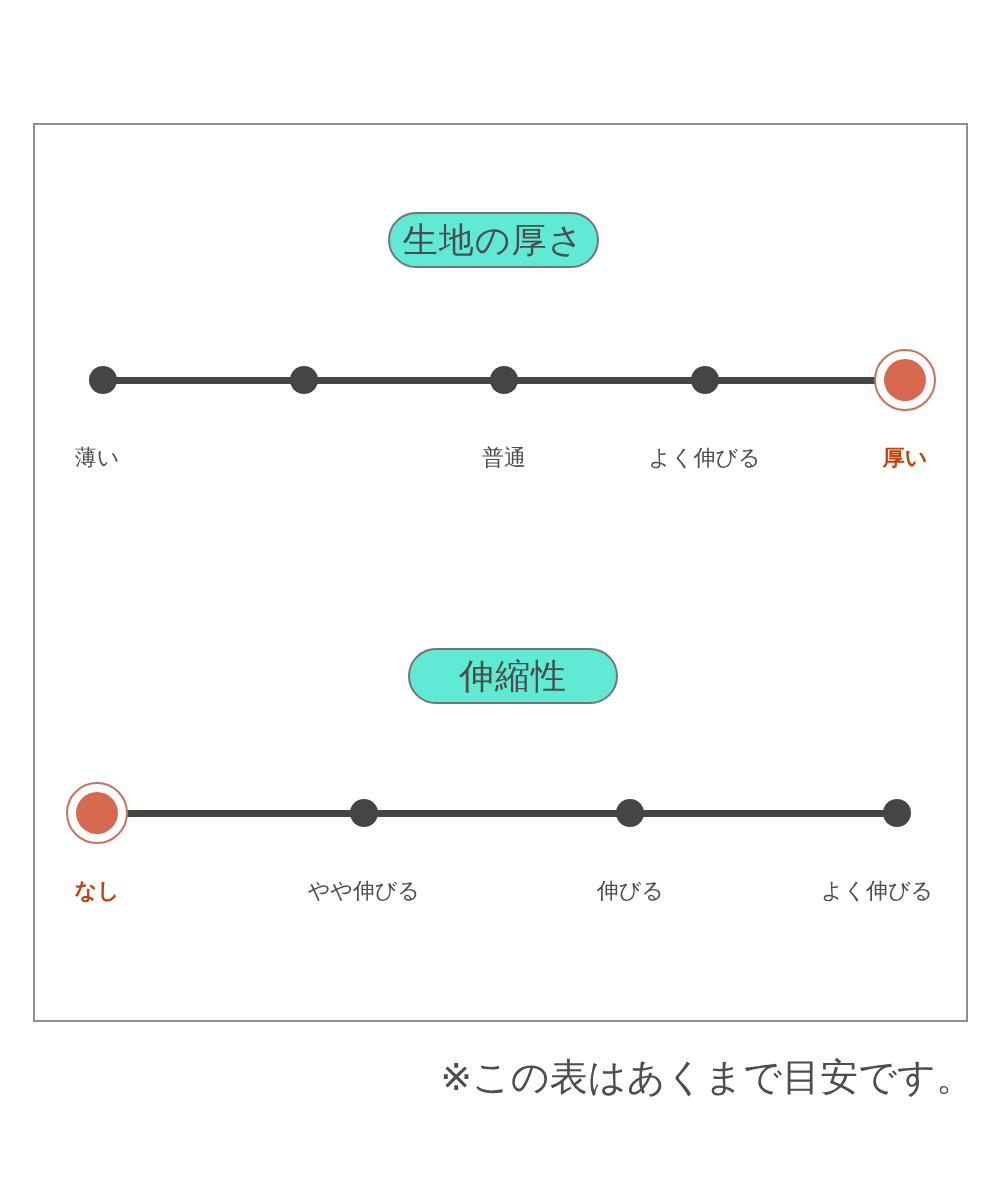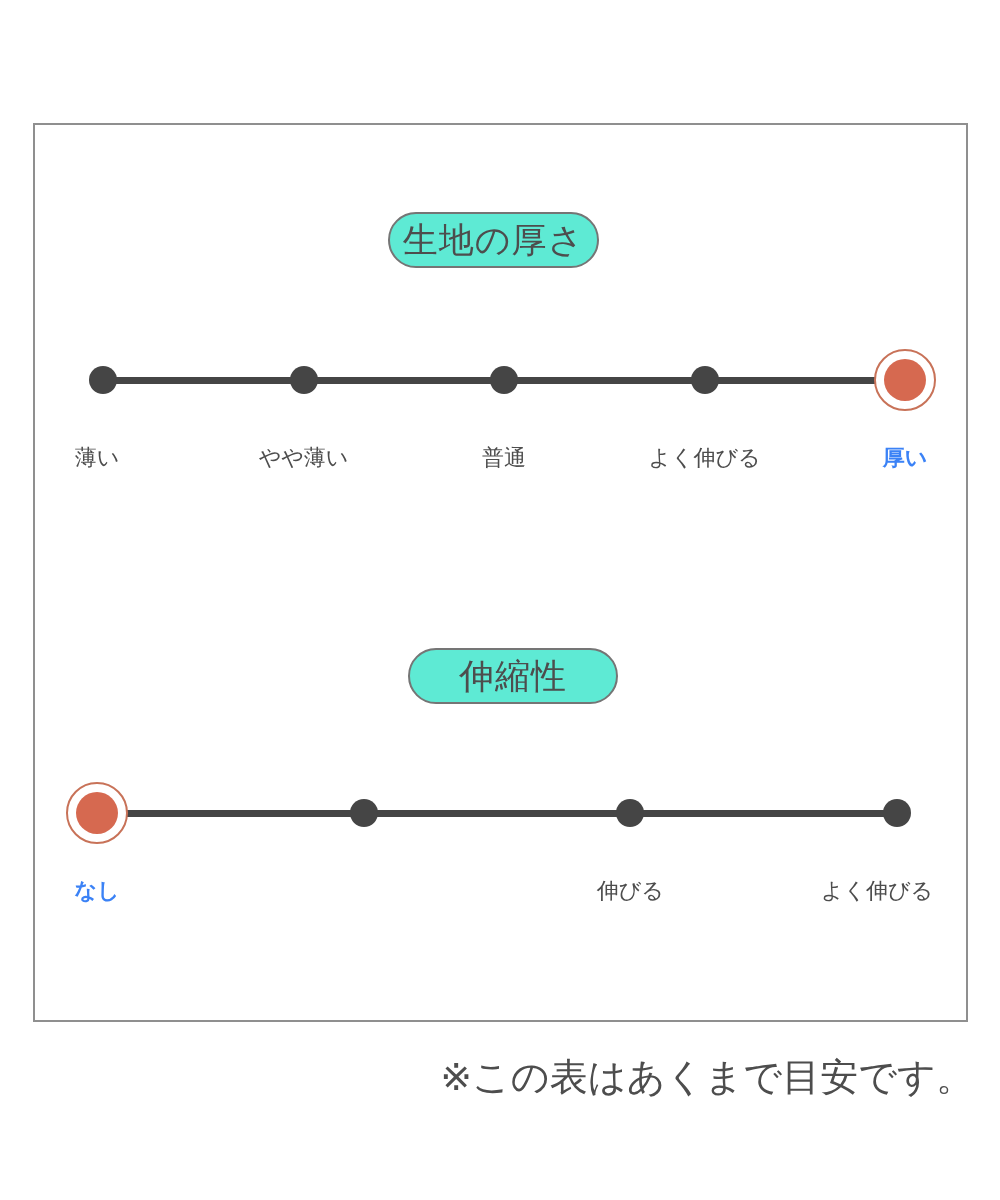--- a/index.html
+++ b/index.html
@@ -81,21 +81,21 @@
   .scale-label{
     position:absolute;
     top:91px;
     transform:translateX(-50%);
     font-size:22px;
     color:var(--text);
     white-space:nowrap;
   }
   .selected-label{
     font-weight:bold;
-    color:#3b82f6;
+    color:#c2410c;
   }
   .footer-note{
     position:absolute;
     top:1052px;
     right:26px;
     font-size:38px;
     color:var(--text);
     white-space:nowrap;
   }
 </style>
@@ -107,38 +107,38 @@
 </div>
 
 <div class="pill pill-0">
   <span>生地の厚さ</span>
 </div>
 <div class="scale" style="left: 103px; top: 352px; width: 802px;">
     <div class="line"></div>
     <div class="dot" style="left: 0%;"></div>
     <span class="scale-label" style="left: calc(0% - 6px);">薄い</span>
     <div class="dot" style="left: 25%;"></div>
-    <span class="scale-label" style="left: calc(25% + 0px);">やや薄い</span>
     <div class="dot" style="left: 50%;"></div>
     <span class="scale-label" style="left: calc(50% + 0px);">普通</span>
     <div class="dot" style="left: 75%;"></div>
     <span class="scale-label" style="left: calc(75% + 0px);">よく伸びる</span>
     <div class="ring" style="left: 100%;"></div>
     <div class="dot selected" style="left: 100%;"></div>
     <span class="scale-label selected-label" style="left: calc(100% + 0px);">厚い</span>
   </div>
 
 <div class="pill pill-1">
   <span>伸縮性</span>
 </div>
 <div class="scale" style="left: 97px; top: 785px; width: 800px;">
     <div class="line"></div>
     <div class="ring" style="left: 0%;"></div>
     <div class="dot selected" style="left: 0%;"></div>
     <span class="scale-label selected-label" style="left: calc(0% + 0px);">なし</span>
     <div class="dot" style="left: 33.3333%;"></div>
+    <span class="scale-label" style="left: calc(33.3333% + 0px);">やや伸びる</span>
     <div class="dot" style="left: 66.6667%;"></div>
     <span class="scale-label" style="left: calc(66.6667% + 0px);">伸びる</span>
     <div class="dot" style="left: 100%;"></div>
     <span class="scale-label" style="left: calc(100% - 20px);">よく伸びる</span>
   </div>
 
 <div class="footer-note">※この表はあくまで目安です。</div>
 
 </body></html>

